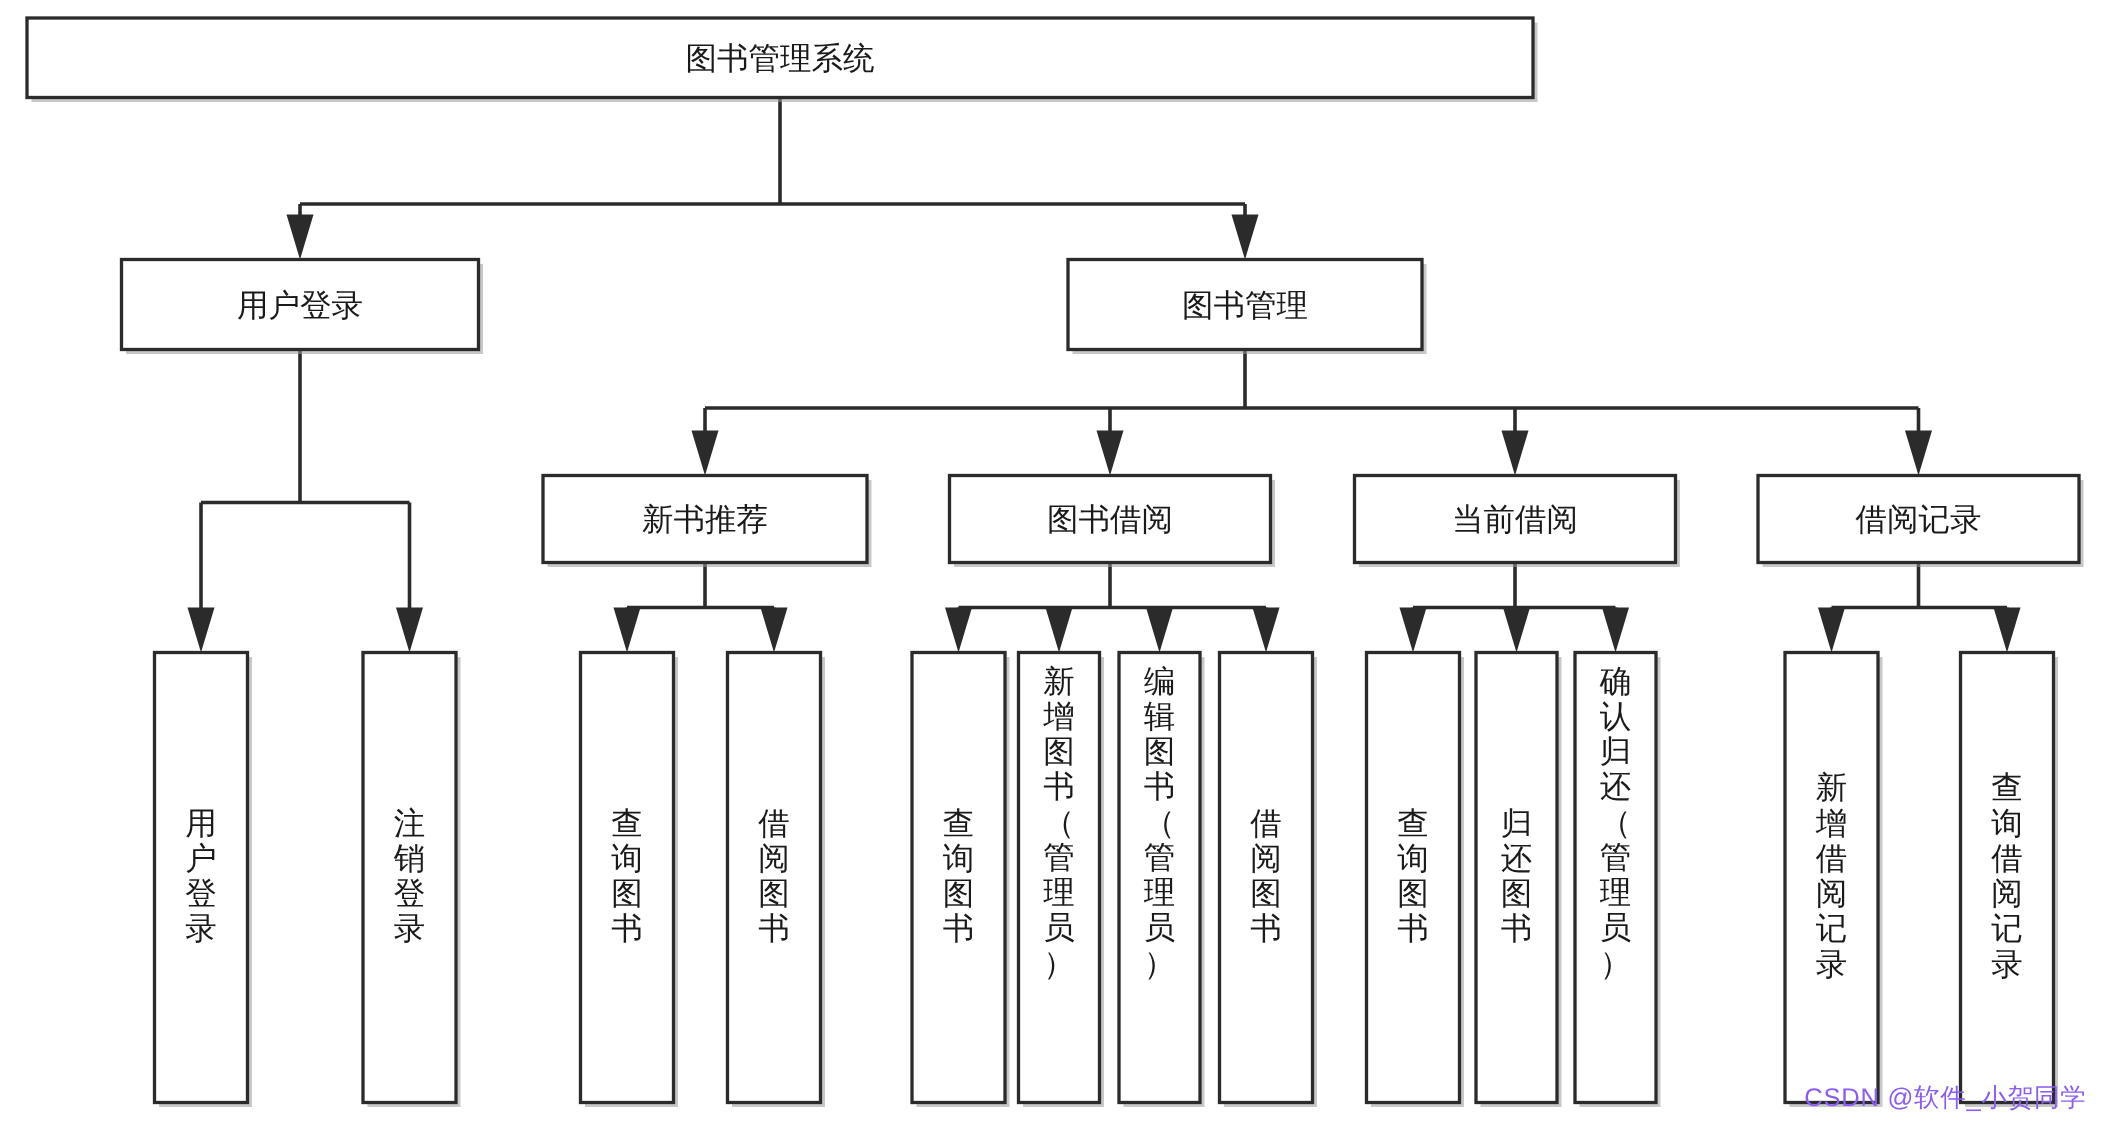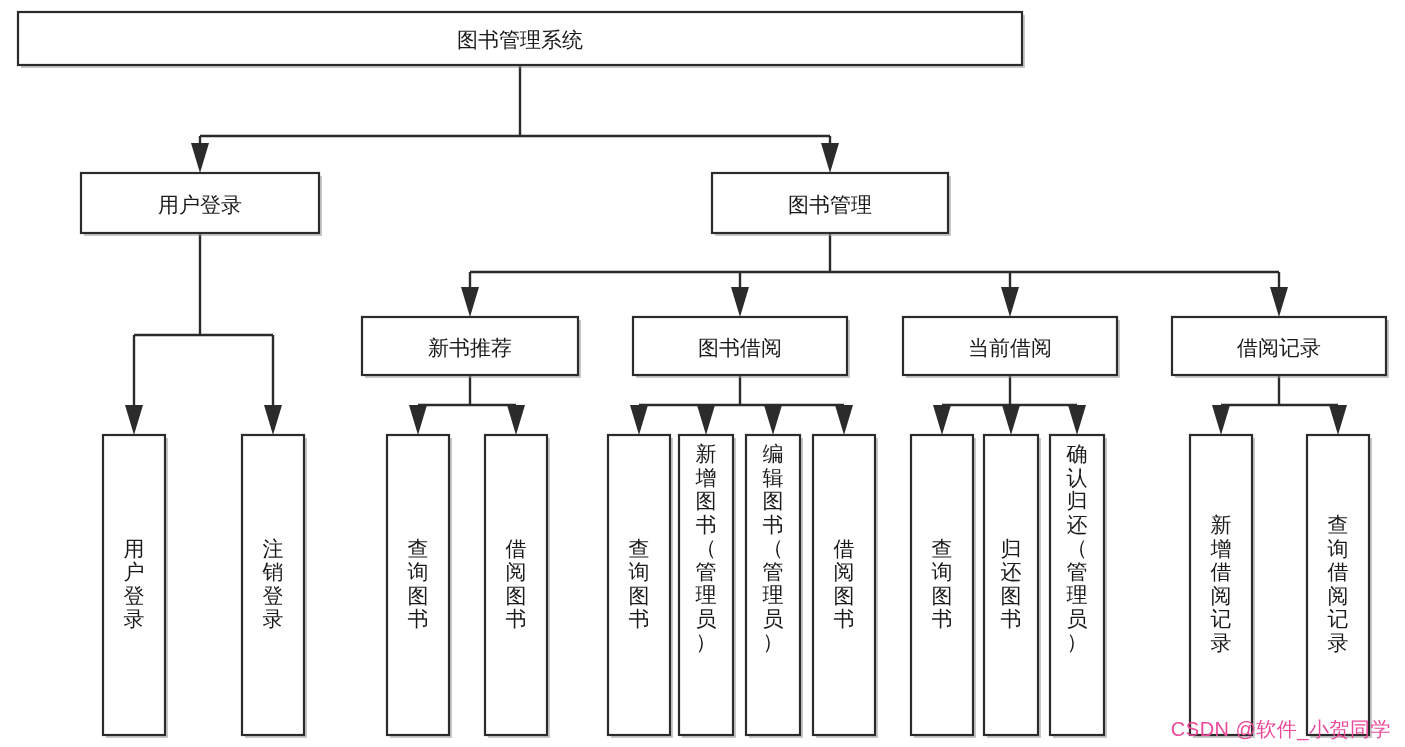--- a/index.html
+++ b/index.html
@@ -54,22 +54,22 @@
     font-family: "Liberation Sans", "DejaVu Sans", sans-serif;
     font-size: 21px;
     fill: #1a1a1a;
     text-anchor: middle;
   }
   .watermark {
     position: absolute;
     right: 14px;
     bottom: 4px;
     font-family: "Liberation Sans", "DejaVu Sans", sans-serif;
-    font-size: 20px;
-    color: #ec4899;
+    font-size: 17px;
+    color: #8b5cf6;
     letter-spacing: 0.5px;
     white-space: nowrap;
     user-select: none;
   }
 </style>
 </head>
 <body>
 
 <div id="diagram-root">
   <svg id="tree-svg" viewBox="0 0 1405 747">

